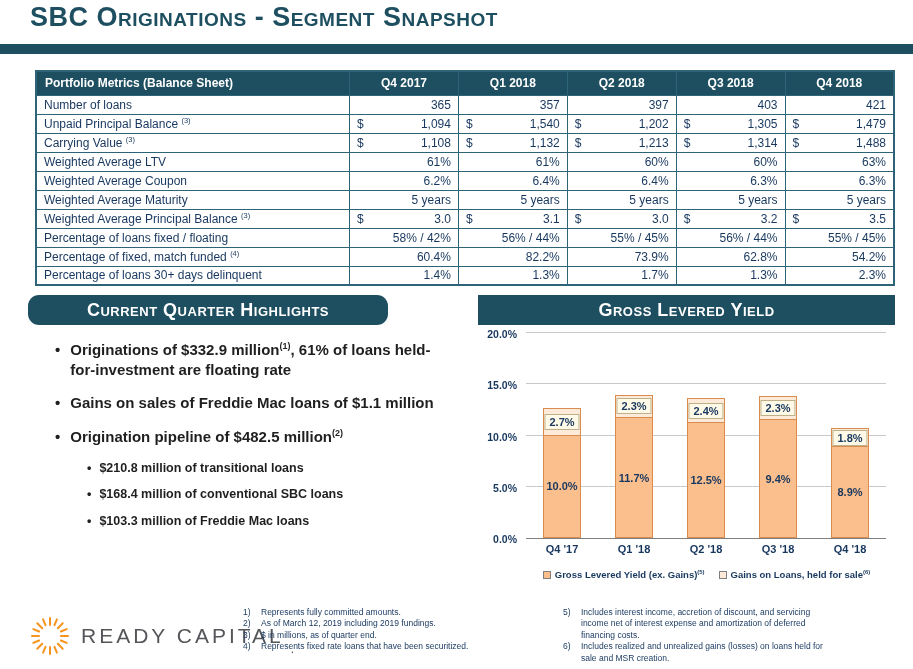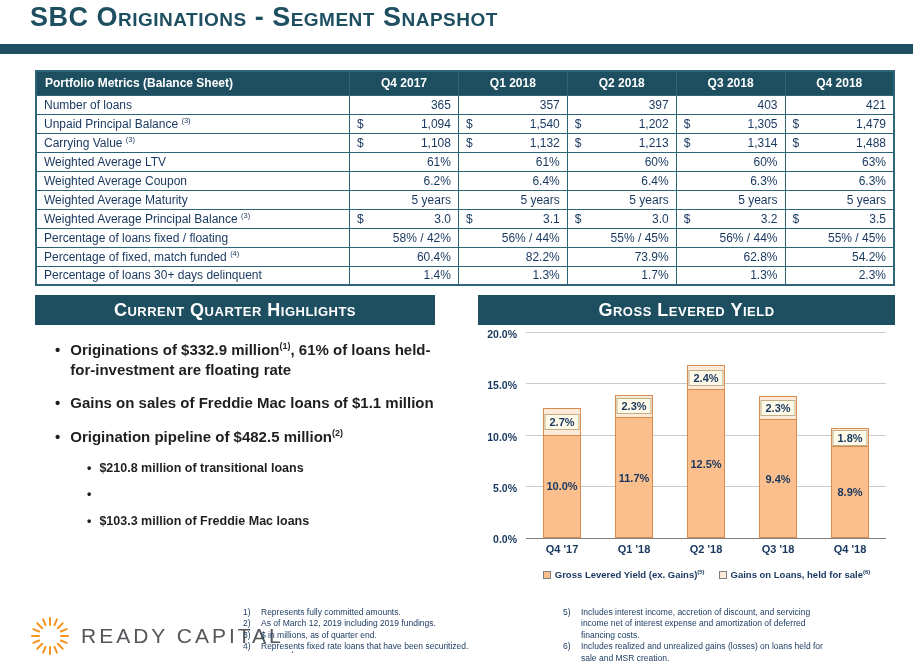--- a/index.html
+++ b/index.html
@@ -27,21 +27,21 @@
   td .cell { display:flex; justify-content:space-between; align-items:center; }
   td .num { margin-left:auto; }
   sup { font-size:62%; }
 
   
   .sechead {
     position:absolute; height:30px; background:var(--primary); color:#fff;
     display:flex; align-items:center; justify-content:center;
     font-variant:small-caps; font-weight:bold; font-size:18px; letter-spacing:.5px;
   }
-  #hl-head { top:295px; left:35px; width:400px; }
+  #hl-head { top:295px; left:28px; width:360px;border-radius:11px; }
   #gl-head { top:295px; left:478px; width:417px; }
 
   
   .hlbody { position:absolute; top:340px; left:55px; width:390px; color:var(--text_dark); }
   .bullet { display:flex; gap:10px; margin-bottom:14px; font-size:15px; font-weight:bold; line-height:1.3; }
   .bdot { flex:0 0 auto; }
   .bsup { font-size:60%; }
   .subwrap { margin-left:32px; margin-top:2px; }
   .bullet.sub { font-size:12.5px; margin-bottom:10px; gap:8px; }
 
@@ -455,20 +455,21 @@
       <span class="bdot">•</span>
       <span class="btext"><span>Origination pipeline of $482.5 million</span><sup class="bsup">(2)</sup><span></span></span>
     </div>
     <div class="subwrap">
       <div class="bullet sub">
         <span class="bdot">•</span>
         <span class="btext">$210.8 million of transitional loans</span>
       </div>
       <div class="bullet sub">
         <span class="bdot">•</span>
+        <span class="btext">$168.4 million of conventional SBC loans</span>
       </div>
       <div class="bullet sub">
         <span class="bdot">•</span>
         <span class="btext">$103.3 million of Freddie Mac loans</span>
       </div>
     </div>
   </div>
 
   <div class="chart">
     <div class="plotrow">
@@ -499,21 +500,21 @@
                 <div class="seg bot" style="height:119.9px">
                   <span>11.7%</span>
                 </div>
               </div>
             </div>
             <div class="bcol">
               <div class="stack">
                 <div class="seg top" style="height:24.6px">
                   <span class="boxlabel">2.4%</span>
                 </div>
-                <div class="seg bot" style="height:148px">
+                <div class="seg bot" style="height:115px">
                   <span>12.5%</span>
                 </div>
               </div>
             </div>
             <div class="bcol">
               <div class="stack">
                 <div class="seg top" style="height:23.6px">
                   <span class="boxlabel">2.3%</span>
                 </div>
                 <div class="seg bot" style="height:118px">

